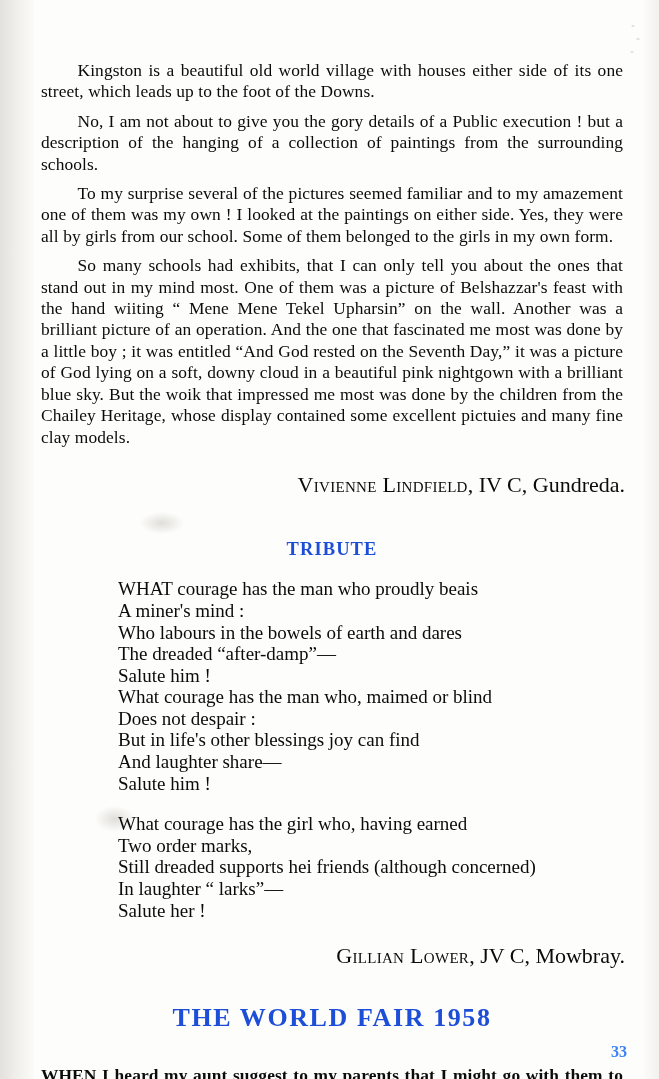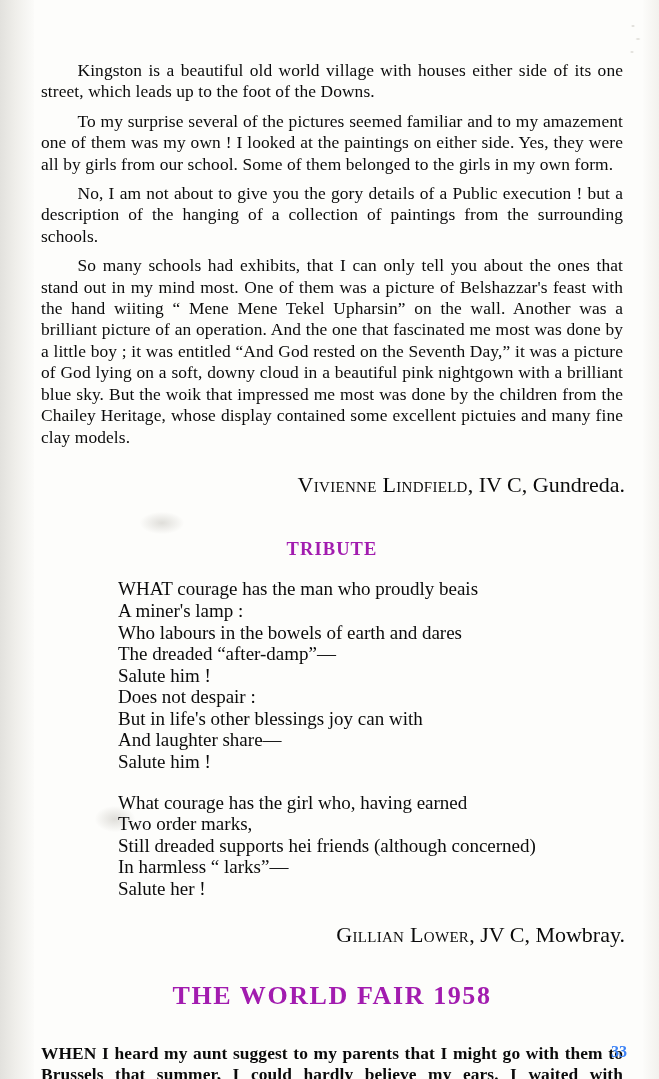--- a/index.html
+++ b/index.html
@@ -78,21 +78,21 @@
     font-variant: small-caps;
     letter-spacing: 0.3px;
   }
 
   h2.section-title {
     margin: 0;
     text-align: center;
     font-weight: bold;
     font-size: 18.5px;
     letter-spacing: 1.1px;
-    color: #a21caf;
+    color: #1d4ed8;
   }
   h2.section-title.wide {
     font-size: 26px;
     letter-spacing: 1.6px;
   }
 
   .poem {
     margin: 0;
     padding-left: 85px;
     font-size: 19px;
@@ -128,56 +128,57 @@
   <div id="speckle"></div>
   <div class="smudge" style="left:140px; top:512px; width:44px; height:22px;"></div>
   <div class="smudge" style="left:95px; top:806px; width:40px; height:26px;"></div>
 
   <div id="content">
 
     <div class="sp-52"></div>
 
     <div>
       <p class="body-par">Kingston is a beautiful old world village with houses either side of its one street, which leads up to the foot of the Downs.</p>
+      <p class="body-par">No, I am not about to give you the gory details of a Public execution ! but a description of the hanging of a collection of paintings from the surrounding schools.</p>
       <p class="body-par">To my surprise several of the pictures seemed familiar and to my amazement one of them was my own ! I looked at the paintings on either side.   Yes, they were all by girls from our school.   Some of them belonged to the girls in my own form.</p>
-      <p class="body-par">No, I am not about to give you the gory details of a Public execution ! but a description of the hanging of a collection of paintings from the surrounding schools.</p>
       <p class="body-par">So many schools had exhibits, that I can only tell you about the ones that stand out in my mind most.   One of them was a picture of Belshazzar's feast with the hand wiiting “ Mene Mene Tekel Upharsin” on the wall.   Another was a brilliant picture of an operation.   And the one that fascinated me most was done by a little boy ; it was entitled “And God rested on the Seventh Day,” it was a picture of God lying on a soft, downy cloud in a beautiful pink nightgown with a brilliant blue sky.   But the woik that impressed me most was done by the children from the Chailey Heritage, whose display contained some excellent pictuies and many fine clay models.</p>
 
       <div class="sp-18"></div>
       <p class="byline"><span class="sc">Vivienne Lindfield</span><span>, IV C, Gundreda.</span></p>
     </div>
 
     <div class="sp-44"></div>
 
     <div>
       <h2 class="section-title">TRIBUTE</h2>
 
       <div class="sp-18"></div>
 
       <div class="poem">
         <div class="line">WHAT courage has the man who proudly beais</div>
-        <div class="line">A miner's lamp :</div>
+        <div class="line">A miner's mind :</div>
         <div class="line">Who labours in the bowels of earth and dares</div>
         <div class="line">The dreaded “after-damp”—</div>
         <div class="line">Salute him !</div>
+        <div class="line">What courage has the man who, maimed or blind</div>
         <div class="line">Does not despair :</div>
-        <div class="line">But in life's other blessings joy can with</div>
+        <div class="line">But in life's other blessings joy can find</div>
         <div class="line">And laughter share—</div>
         <div class="line">Salute him !</div>
       </div>
 
       <div class="poem">
           <div class="stanza-gap"></div>
         </div>
 
       <div class="poem">
         <div class="line">What courage has the girl who, having earned</div>
         <div class="line">Two order marks,</div>
         <div class="line">Still dreaded supports hei friends (although concerned)</div>
-        <div class="line">In harmless “ larks”—</div>
+        <div class="line">In laughter “ larks”—</div>
         <div class="line">Salute her !</div>
       </div>
 
       <div class="sp-24"></div>
       <p class="byline"><span class="sc">Gillian Lower</span><span>, JV C, Mowbray.</span></p>
     </div>
 
     <div class="sp-36"></div>
 
     <div>

